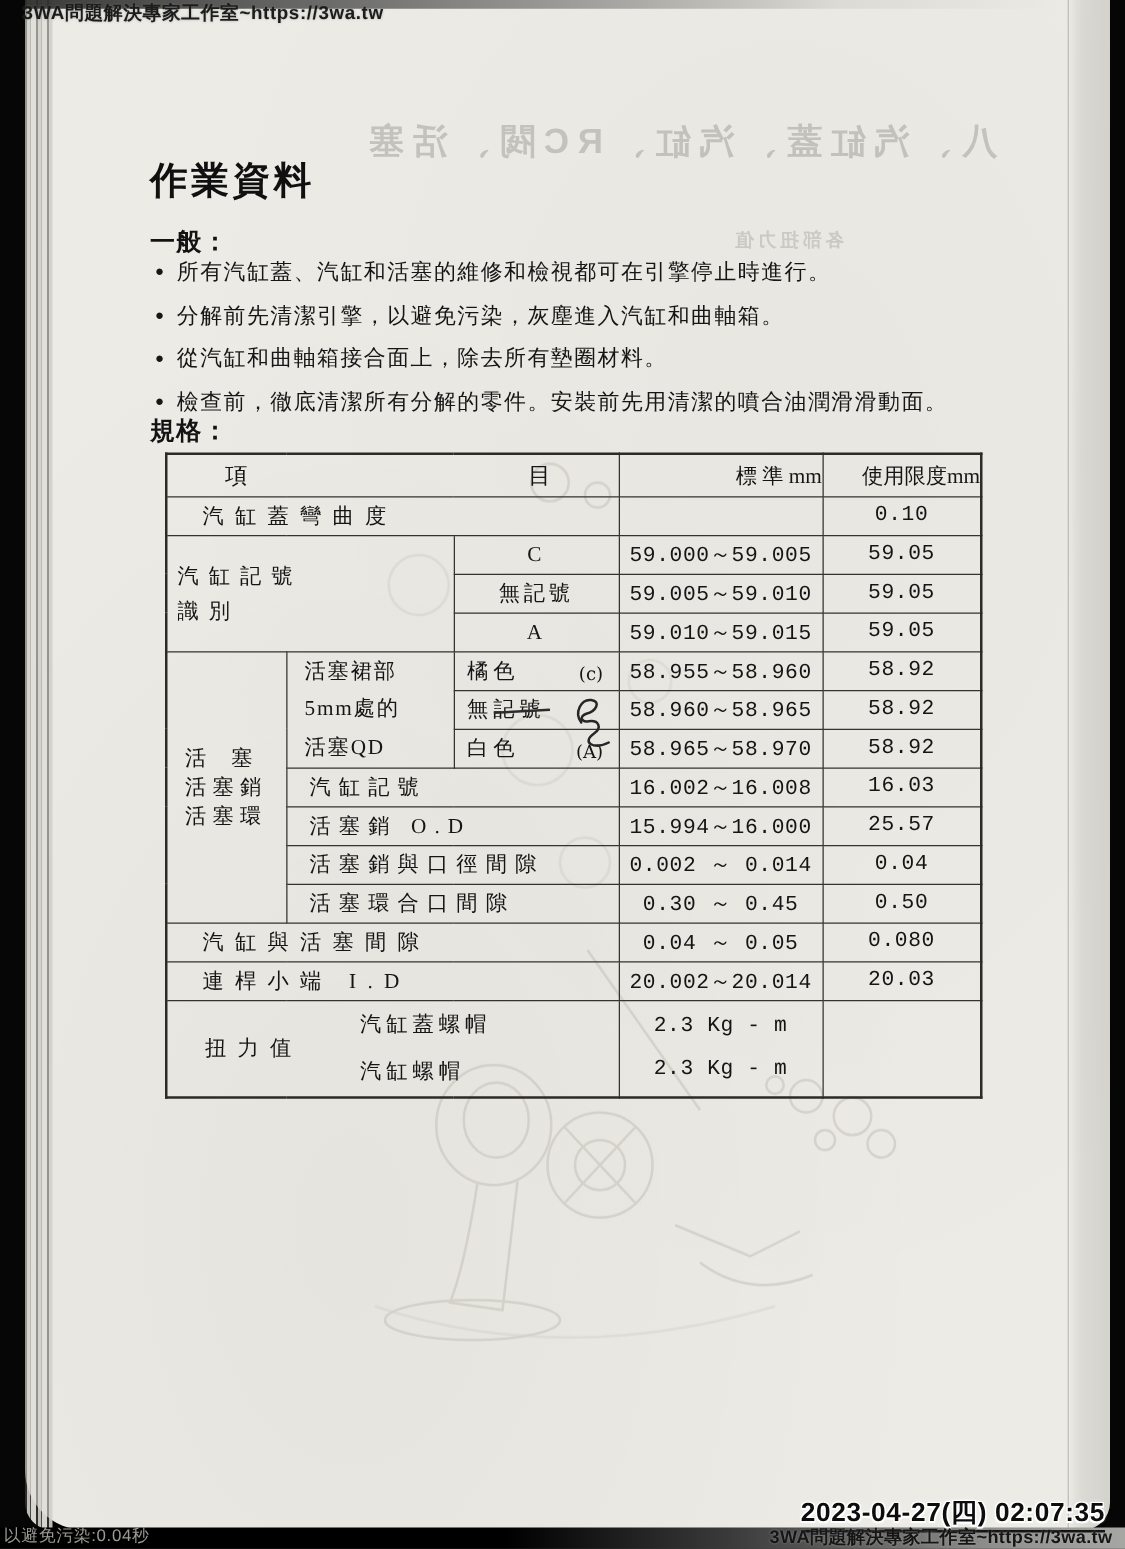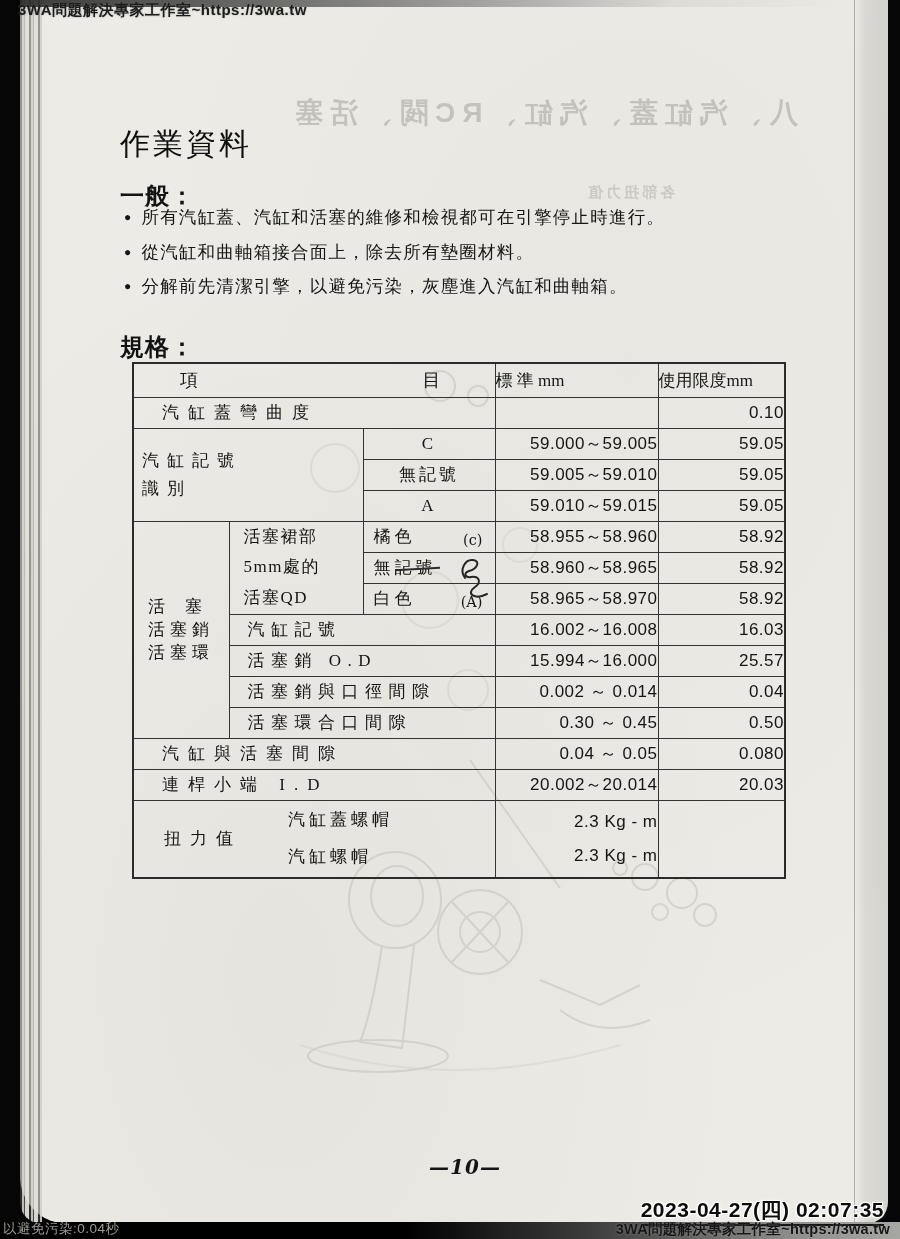--- a/index.html
+++ b/index.html
@@ -83,26 +83,26 @@
     font-family:"Liberation Sans","DejaVu Sans",sans-serif;
     font-size:15px; font-weight:bold; color:#9a9995; opacity:.38;
     letter-spacing:3px; filter:blur(.5px); white-space:nowrap;
   }
   .ghost-svg { position:absolute; left:0; top:0; z-index:1; pointer-events:none; }
   
   .content { position:absolute; left:0; top:0; width:900px; height:1239px; z-index:2; }
   .doc-title {
     position:absolute; left:120px; top:124px;
     font-family:"Liberation Sans","DejaVu Sans",sans-serif;
-    font-size:30px; font-weight:400; color:#101010; letter-spacing:3px;
+    font-size:30px; font-weight:700; color:#101010; letter-spacing:3px;
   }
   .sec-heading {
     position:absolute;
     font-family:"Liberation Sans","DejaVu Sans",sans-serif;
-    font-size:24px; font-weight:900; color:#131313; letter-spacing:1px;
+    font-size:20px; font-weight:900; color:#131313; letter-spacing:1px;
   }
   .h-general { left:120px; top:180px; }
   .h-spec    { left:120px; top:331px; }
   .bullets { position:absolute; left:124px; top:201px; list-style:none; }
   .bullets li {
     font-size:17.5px; line-height:32.5px; color:#161616; letter-spacing:1.2px;
     white-space:nowrap;
   }
   .bullets li .dot { font-size:12px; margin-right:9px; position:relative; top:-2px; }
   
@@ -113,26 +113,26 @@
   }
   table.spec td {
     border:1.5px solid #343330; padding:0; vertical-align:middle;
     font-size:17px; color:#151515;
   }
   table.spec { border:2.5px solid #2c2b28; }
   .c-item   { padding-left:28px !important; letter-spacing:9px; }
   .c-item2  { padding-left:18px !important; letter-spacing:6.5px; }
   .c-center { text-align:center; letter-spacing:3px; }
   .c-num {
-    text-align:right; font-family:Liberation Sans, sans-serif;
+    text-align:center; font-family:Liberation Mono, monospace;
     font-size:17.5px; letter-spacing:.5px; white-space:nowrap;
   }
   .hdr-itemcell { padding:0 52px 0 46px !important; }
   .hdr-item { display:flex; justify-content:space-between; font-size:18px; letter-spacing:2px; }
-  .hdr-std, .hdr-lim { text-align:left; font-size:17.5px;margin-left:35px; }
+  .hdr-std, .hdr-lim { text-align:right; font-size:17.5px;margin-left:35px; }
   .cyl-mark-cell { text-align:left; line-height:1.6; letter-spacing:8px; padding-left:8px !important; }
   .piston-group-cell { position:relative; }
   .piston-group-inner {
     display:flex; flex-direction:column; justify-content:space-between;
     height:100%; padding-left:14px;
   }
   .pg-0 { letter-spacing:20px; }
   .pg-1, .pg-2 { letter-spacing:5px; }
   .skirt-cell { padding-left:14px !important; line-height:1.78; letter-spacing:1.5px; font-size:16.5px; }
   .color-cell { position:relative; }
@@ -194,22 +194,23 @@
 </svg>
 
 <div class="content">
 
   <div class="doc-title">作業資料</div>
 
   <div class="sec-heading h-general">一般：</div>
 
   <ul class="bullets">
     <li><span class="dot">●</span><span>所有汽缸蓋、汽缸和活塞的維修和檢視都可在引擎停止時進行。</span></li>
+    <li><span class="dot">●</span><span>分解前先清潔引擎，以避免污染，灰塵進入汽缸和曲軸箱。</span></li>
     <li><span class="dot">●</span><span>從汽缸和曲軸箱接合面上，除去所有墊圈材料。</span></li>
-    <li><span class="dot">●</span><span>分解前先清潔引擎，以避免污染，灰塵進入汽缸和曲軸箱。</span></li>
+    <li><span class="dot">●</span><span>檢查前，徹底清潔所有分解的零件。安裝前先用清潔的噴合油潤滑滑動面。</span></li>
   </ul>
 
   <div class="sec-heading h-spec">規格：</div>
 
   <table class="spec">
     <colgroup>
         <col style="width:96px">
         <col style="width:134px">
         <col style="width:132px">
         <col style="width:163px">
@@ -343,20 +344,19 @@
       </td>
       <td class="c-num torque-vals">
         <div>2.3 Kg - m</div>
         <div>2.3 Kg - m</div>
       </td>
       <td class="c-num"></td>
     </tr>
   </tbody>
     </table>
 
-  <div class="page-number">—10—</div>
 </div>
 
 <div class="wm-top">3WA問題解決專家工作室~https://3wa.tw</div>
 <div class="bottom-bar"></div>
 <div class="load-time">以避免污染:0.04秒</div>
 <div class="timestamp">2023-04-27(四) 02:07:35</div>
 <div class="wm-bottom">3WA問題解決專家工作室~https://3wa.tw</div>
 
 </body></html>

